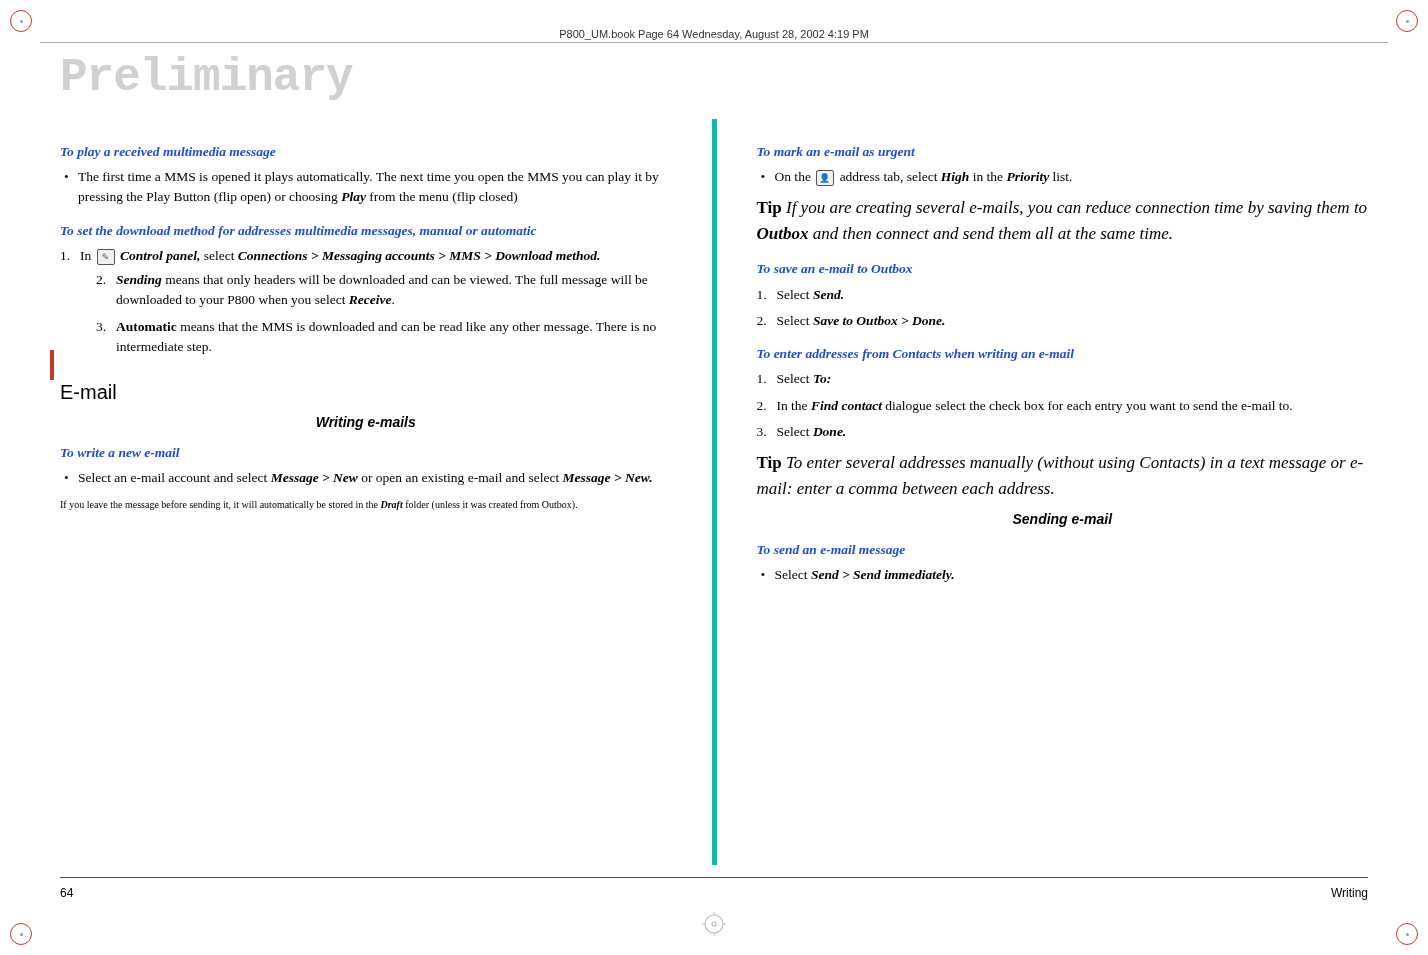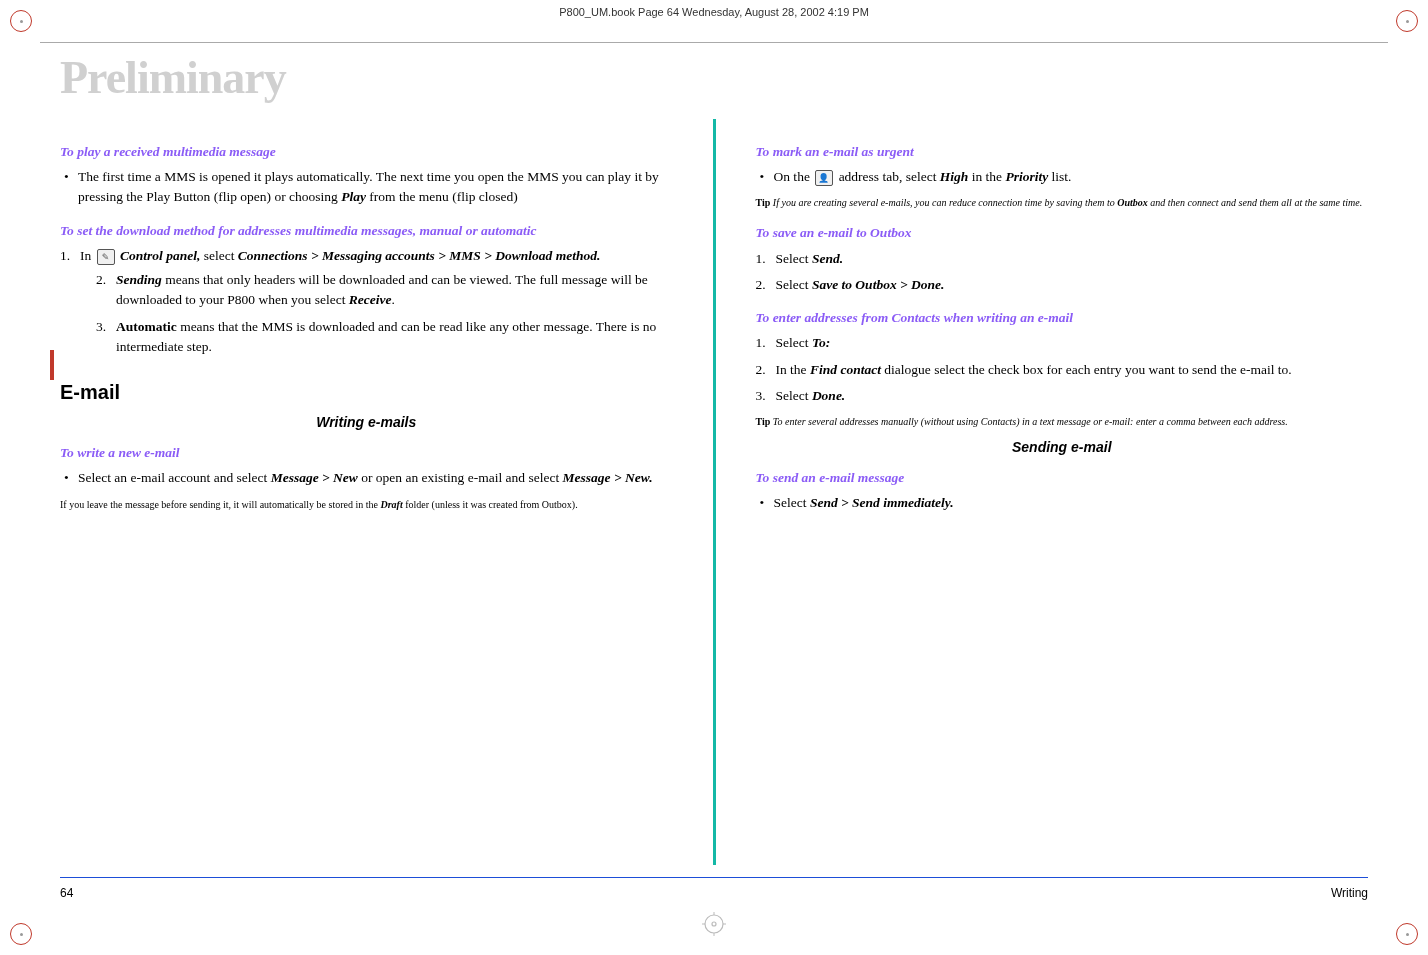--- a/index.html
+++ b/index.html
@@ -18,21 +18,21 @@
       width: 1428px;
       min-height: 955px;
       background: #fff;
       position: relative;
       padding: 0;
     }
 
     
     .file-header {
       position: absolute;
-      top: 6px;
+      top: 28px;
       left: 60px;
       right: 60px;
       font-size: 11px;
       font-family: Arial, sans-serif;
       color: #333;
       display: flex;
       justify-content: center;
     }
 
     
@@ -103,51 +103,51 @@
     }
 
     .col-left {
       flex: 1;
       padding-top: 10px;
     }
 
     .col-right {
       flex: 1;
       padding-top: 10px;
-      border-left: 3px solid #14b8a6;
+      border-left: 5px solid #14b8a6;
       padding-left: 40px;
     }
 
     
     .page-title {
-      font-family: Liberation Serif, serif;
+      font-family: Liberation Mono, monospace;
       font-size: 46px;
       font-weight: bold;
       color: #d0d0d0;
       letter-spacing: -1px;
       margin-bottom: 18px;
       line-height: 1;
     }
 
     
     .section-heading {
       font-style: italic;
       font-weight: bold;
-      color: #8b5cf6;
+      color: #1d4ed8;
       font-size: 13.5px;
       margin-bottom: 6px;
       margin-top: 14px;
       line-height: 1.35;
     }
 
     
     .h2 {
       font-family: Arial, Helvetica, sans-serif;
       font-size: 20px;
-      font-weight: bold;
+      font-weight: normal;
       color: #000;
       margin-top: 24px;
       margin-bottom: 6px;
     }
 
     .h3 {
       font-family: Arial, Helvetica, sans-serif;
       font-size: 14px;
       font-weight: bold;
       font-style: italic;
@@ -241,21 +241,21 @@
     }
 
     
     em {
       font-style: italic;
     }
 
     
     .tip-text {
       font-style: italic;
-      font-size: 10px;
+      font-size: 17px;
       line-height: 1.5;
       margin-top: 8px;
       margin-bottom: 8px;
     }
 
     .tip-text .tip-label {
       font-style: normal;
       font-weight: bold;
     }
 

